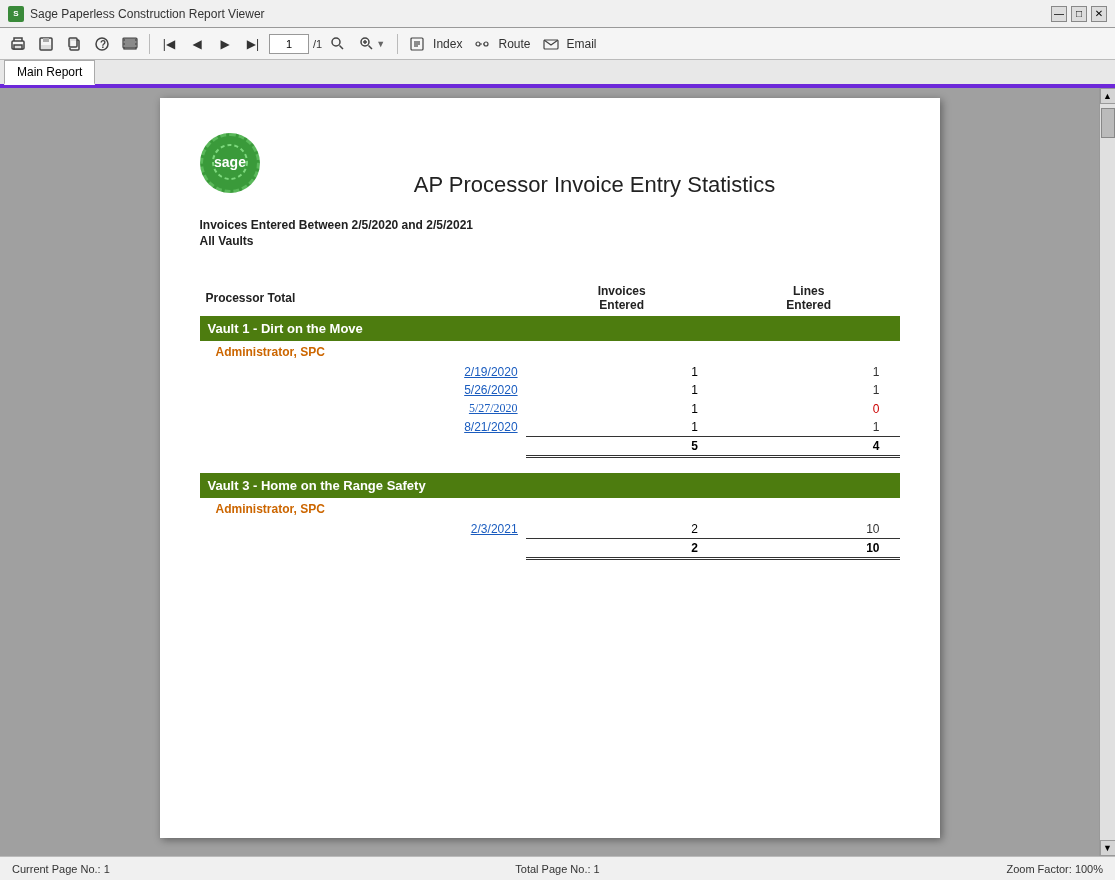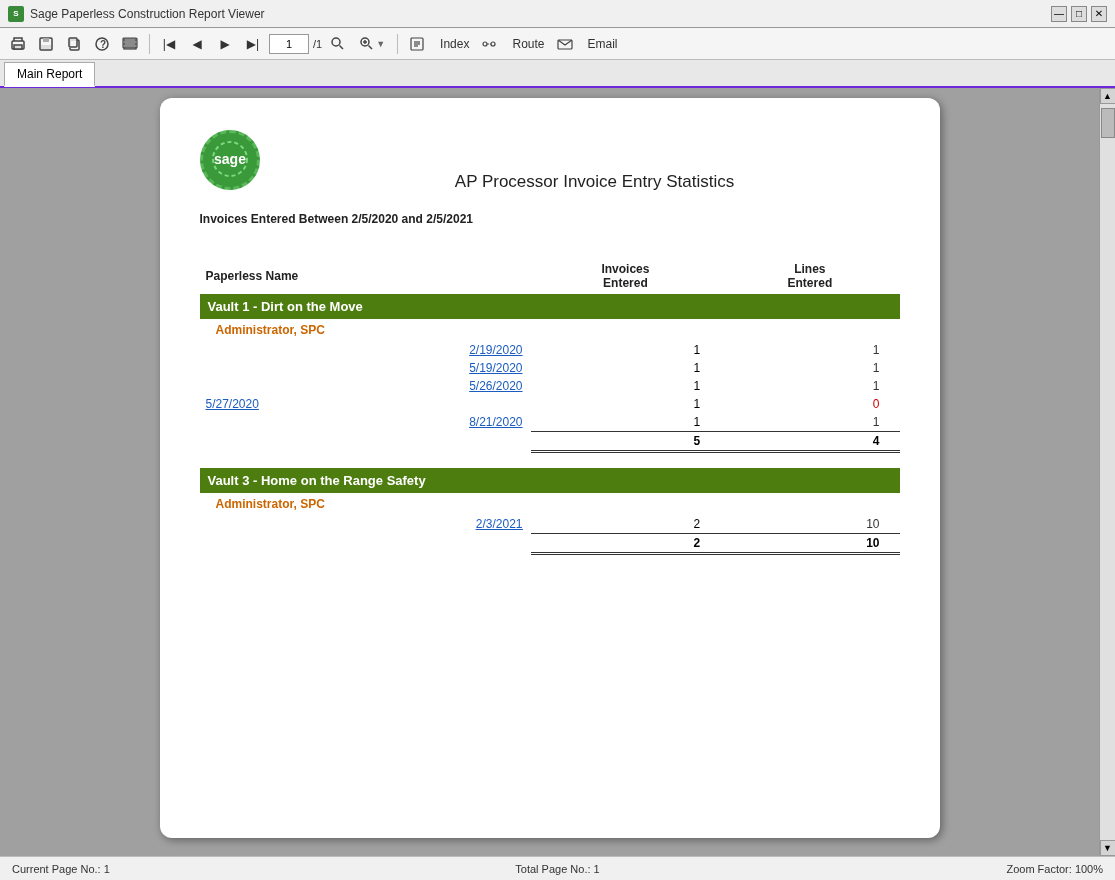--- a/index.html
+++ b/index.html
@@ -37,32 +37,32 @@
       width: 24px; height: 24px; background: transparent; border: 1px solid transparent;
       display: flex; align-items: center; justify-content: center; cursor: pointer; font-size: 12px;
       color: #333;
     }
     .toolbar-separator { width: 1px; height: 20px; background: #bbb; margin: 0 3px; }
     .page-input {
       width: 40px; height: 20px; border: 1px solid #999; text-align: center; font-size: 11px; padding: 1px;
     }
     .toolbar-text { font-size: 11px; color: #333; }
     .toolbar-link {
-      display: flex; align-items: center; gap: 15px; font-size: 12px; color: #333;
+      display: flex; align-items: center; gap: 8px; font-size: 12px; color: #333;
       cursor: pointer; padding: 2px 4px;
     }
     .magnifier-btn {
       display: flex; align-items: center; gap: 1px; border: 1px solid transparent;
       padding: 2px 4px; cursor: pointer; font-size: 12px;
     }
 
     
     .tab-bar {
       background: #e8e8e8;
-      border-bottom: 2px solid #6d28d9;
+      border-bottom: 4px solid #6d28d9;
       display: flex;
       align-items: flex-end;
       padding: 0 4px;
       height: 28px;
     }
     .tab {
       padding: 4px 12px; background: #d4d4d4; border: 1px solid #aaa;
       border-bottom: none; font-size: 12px; cursor: pointer;
       margin-right: 2px; position: relative; top: 1px;
     }
@@ -102,41 +102,40 @@
     }
 
     
     .paper {
       background: white;
       width: 780px;
       min-height: 740px;
       box-shadow: 2px 2px 8px rgba(0,0,0,0.4);
       padding: 30px 40px;
       position: relative;
-      border-radius: 12px;
     }
 
     
     .report-header {
       display: flex;
       align-items: center;
       margin-bottom: 20px;
     }
     .sage-logo {
       width: 60px; height: 60px; background: #3a9a3a; border-radius: 50%;
       display: flex; align-items: center; justify-content: center;
       border: 3px dashed #5ab85a;
       margin-right: 30px;
       flex-shrink: 0;
     }
     .sage-logo-inner {
       color: white; font-size: 10px; font-weight: bold; text-align: center; line-height: 1.2;
     }
     .report-title {
-      font-size: 17px; font-weight: normal; color: #222;
+      font-size: 22px; font-weight: normal; color: #222;
       flex: 1; text-align: center; margin-top: 44px;
     }
 
     
     .report-meta { margin-bottom: 32px; font-size: 12px; font-weight: bold; color: #222; }
     .report-meta div { margin-bottom: 2px; }
 
     
     .report-table { width: 100%; border-collapse: collapse; }
 
@@ -314,26 +313,27 @@
               <circle cx="18" cy="18" r="17" stroke="#7dd87d" stroke-width="2" stroke-dasharray="4 3"></circle>
               <text x="18" y="23" text-anchor="middle" font-size="14" fill="white" font-weight="bold" font-family="Arial">sage</text>
             </svg>
           </div>
         </div>
         <div class="report-title">AP Processor Invoice Entry Statistics</div>
       </div>
 
       <div class="report-meta">
         <div>Invoices Entered Between 2/5/2020 and 2/5/2021</div>
+        <div>All Vaults</div>
       </div>
 
       <table class="report-table">
         <thead>
           <tr class="table-header-row">
-            <th class="th-name">Paperless Name</th>
+            <th class="th-name">Processor Total</th>
             <th class="th-invoices">
               <span>Invoices</span><br>
               <span>Entered</span>
             </th>
             <th class="th-lines">
               <span>Lines</span><br>
               <span>Entered</span>
             </th>
           </tr>
         </thead>
@@ -346,34 +346,27 @@
             </tr>
             <tr class="data-row">
           <td style="text-align:right; padding-right:8px;">
             <a class="date-link" href="#">2/19/2020</a>
           </td>
           <td class="num-cell">1</td>
           <td style="text-align:right; padding-right:20px; color:#333;">1</td>
         </tr>
             <tr class="data-row">
           <td style="text-align:right; padding-right:8px;">
-            <a class="date-link" href="#">5/19/2020</a>
-          </td>
-          <td class="num-cell">1</td>
-          <td style="text-align:right; padding-right:20px; color:#333;">1</td>
-        </tr>
-            <tr class="data-row">
-          <td style="text-align:right; padding-right:8px;">
             <a class="date-link" href="#">5/26/2020</a>
           </td>
           <td class="num-cell">1</td>
           <td style="text-align:right; padding-right:20px; color:#333;">1</td>
         </tr>
             <tr class="data-row">
-          <td style="text-align:left; padding-right:8px;">
+          <td style="text-align:right; padding-right:8px;font-family:Liberation Serif, serif;">
             <a class="date-link" href="#">5/27/2020</a>
           </td>
           <td class="num-cell">1</td>
           <td style="text-align:right; padding-right:20px; color:#cc0000;">0</td>
         </tr>
             <tr class="data-row">
           <td style="text-align:right; padding-right:8px;">
             <a class="date-link" href="#">8/21/2020</a>
           </td>
           <td class="num-cell">1</td>

